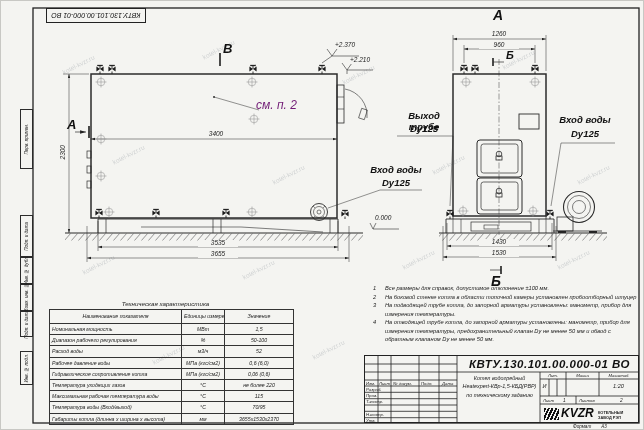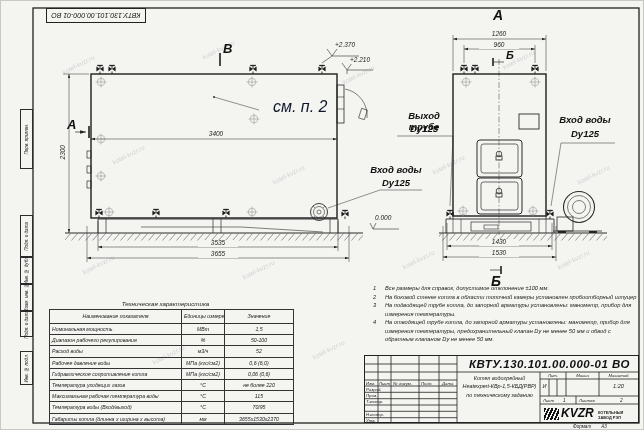--- a/index.html
+++ b/index.html
@@ -264,21 +264,21 @@
   <div class="strip-box" style="top:310px;height:26px">
       <span>Подп. и дата</span>
     </div>
   <div class="strip-box" style="top:350px;height:34px">
       <span>Инв. № подл.</span>
     </div>
 
   <div class="abs big" style="left:222px;top:41px">В</div>
   <div class="abs dim" style="left:334px;top:41px">+2.370</div>
   <div class="abs dim" style="left:349px;top:56px">+2.210</div>
-  <div class="abs it" style="left:272px;top:97px;font-size:16px;color:#0f172a">см. п. 2</div>
+  <div class="abs it" style="left:255px;top:97px;font-size:12px;color:#701a75">см. п. 2</div>
   <div class="abs dim" style="left:195px;top:130px;width:40px">3400</div>
   <div class="abs dim" style="left:42px;top:148px;width:40px;transform:rotate(-90deg)">2300</div>
   <div class="abs big" style="left:66px;top:117px">А</div>
   <div class="abs dim" style="left:197px;top:239px;width:40px">3535</div>
   <div class="abs dim" style="left:197px;top:250px;width:40px">3655</div>
   <div class="abs lbl" style="left:366px;top:163px;width:58px">Вход воды</div>
   <div class="abs lbl" style="left:366px;top:176px;width:58px">Dy125</div>
   <div class="abs dim" style="left:374px;top:214px">0.000</div>
 
   <div class="abs big" style="left:492px;top:7px;font-size:14px">А</div>

